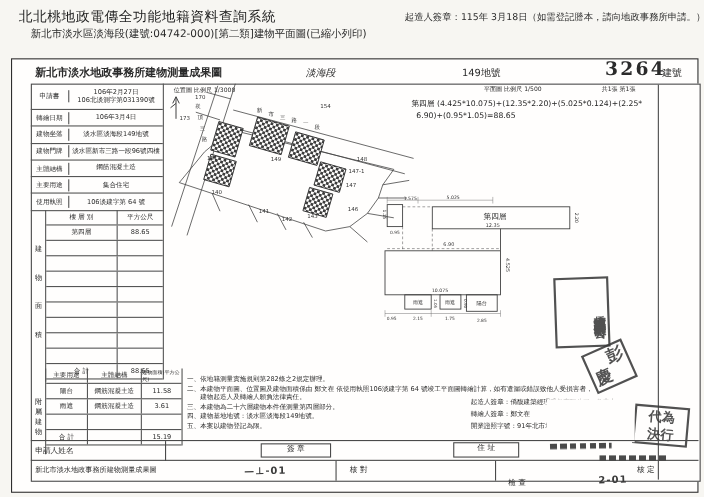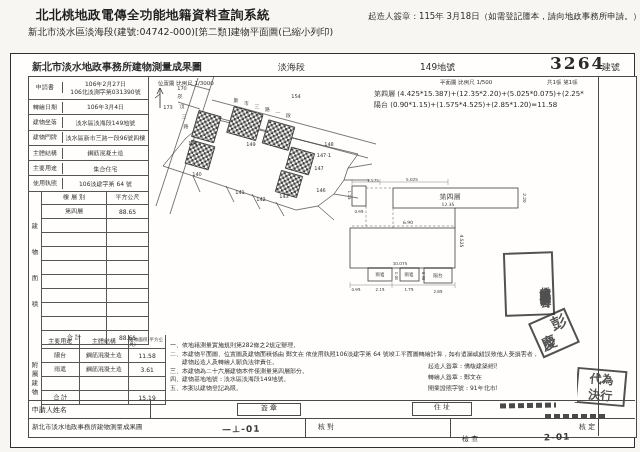--- a/index.html
+++ b/index.html
@@ -42,30 +42,30 @@
      font-size:12px;font-weight:bold;line-height:13px;}
   .redact{background:#fffefd;}
   .smudge{background:repeating-linear-gradient(90deg,#4a4a4a 0 6px,rgba(0,0,0,0) 6px 9px);
           filter:blur(.4px);}
   .mark{color:#3b3b3b;font-weight:bold;letter-spacing:1px;}
   svg text{fill:#333;font-family:"DejaVu Sans","Liberation Sans",sans-serif;}
 </style>
 </head>
 <body>
 
-<div class="abs t" style="left:36px;top:8px;font-size:12.5px;font-weight:bold;color:#1e1e1e;letter-spacing:.5px;">北北桃地政電傳全功能地籍資料查詢系統</div>
+<div class="abs t" style="left:17px;top:8px;font-size:12.5px;font-weight:normal;color:#1e1e1e;letter-spacing:.5px;">北北桃地政電傳全功能地籍資料查詢系統</div>
 <div class="abs t" style="left:368px;top:12px;font-size:8.5px;">起造人簽章：115年 3月18日（如需登記謄本，請向地政事務所申請。）</div>
 <div class="abs t" style="left:28px;top:27px;font-size:9.5px;">新北市淡水區淡海段(建號:04742-000)[第二類]建物平面圖(已縮小列印)</div>
 
 <div id="outerbox" class="abs"></div>
 <div id="innerbox" class="abs"></div>
 <div class="abs vline" style="left:598px;top:77px;height:359px;"></div>
 
 <div class="abs t" style="left:32px;top:61px;font-size:10px;font-weight:bold;">新北市淡水地政事務所建物測量成果圖</div>
-<div class="abs t" style="left:278px;top:62px;font-size:9px;">淡海段</div>
+<div class="abs t" style="left:278px;top:62px;font-size:9px;font-style:italic;">淡海段</div>
 <div class="abs t" style="left:420px;top:62px;font-size:9px;">149地號</div>
 <div class="abs t" style="left:550px;top:54px;font-size:17px;font-weight:bold;letter-spacing:2px;font-family:'DejaVu Serif','Liberation Serif',serif;">3264</div>
 <div class="abs t" style="left:602px;top:62px;font-size:9px;">建號</div>
 
 <div class="abs t" style="left:158px;top:80px;font-size:5.5px;">位置圖 比例尺 1/3000</div>
 <div class="abs t" style="left:440px;top:79px;font-size:5.5px;">平面圖 比例尺 1/500</div>
 <div class="abs t" style="left:547px;top:79px;font-size:5.5px;">共1張 第1張</div>
 
 <div id="fields" class="abs">
     <div class="frow" style="min-height: 23px;">
@@ -174,22 +174,22 @@
       </div>
       <div class="trow" style="height: 13px;">
         <div class="tcell" style="width: 37px;">合  計</div>
         <div class="tcell" style="width: 49px;"></div>
         <div class="tcell" style="width: 36px;">15.19</div>
       </div>
     </div>
   </div>
 
 <div id="formulas" class="abs">
-    <div class="t">第四層 (4.425*15.387)+(12.35*2.20)+(5.025*0.075)+(2.25*</div>
-    <div class="t">陽台 (0.90*1.15)+(1.575*4.525)+(2.85*1.20)=11.58</div>
+    <div class="t">第四層 (4.425*10.075)+(12.35*2.20)+(5.025*0.124)+(2.25*</div>
+    <div class="t">  6.90)+(0.95*1.05)=88.65</div>
   </div>
 <div id="notes" class="abs">
     <div class="t">一、依地籍測量實施規則第282條之2規定辦理。</div>
     <div class="t">二、本建物平面圖、位置圖及建物面積係由 鄭文在 依使用執照106淡建字第 64 號竣工平面圖轉繪計算，如有遺漏或錯誤致他人受損害者，</div>
     <div class="t">　　建物起造人及轉繪人願負法律責任。</div>
     <div class="t">三、本建物為二十六層建物本件僅測量第四層部分。</div>
     <div class="t">四、建物基地地號：淡水區淡海段149地號。</div>
     <div class="t">五、本案以建物登記為限。</div>
   </div>
 <div id="signinfo" class="abs">

